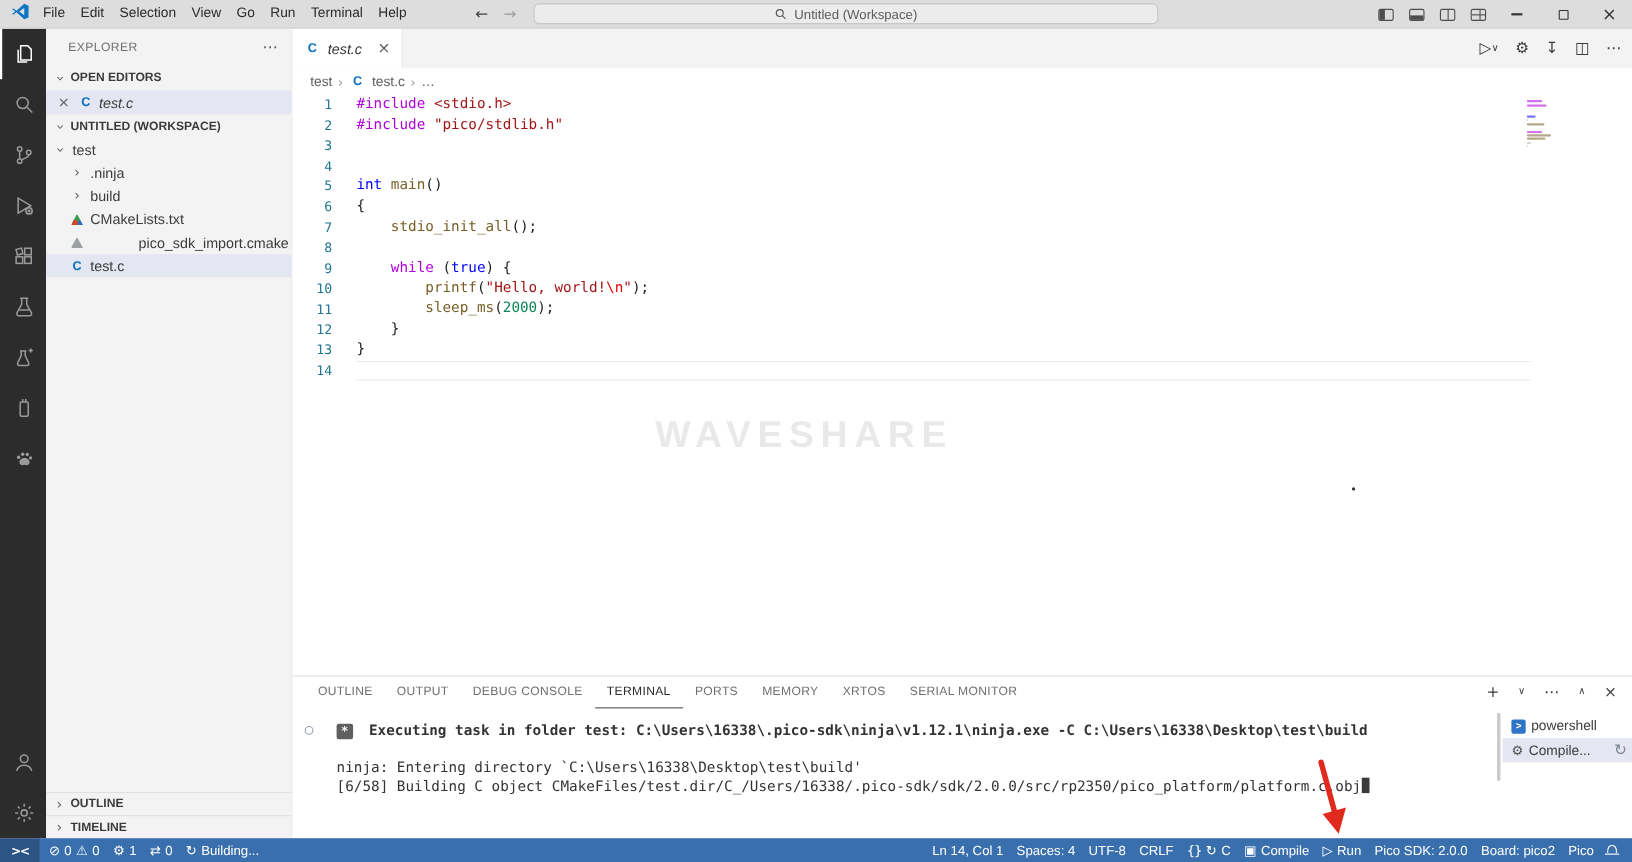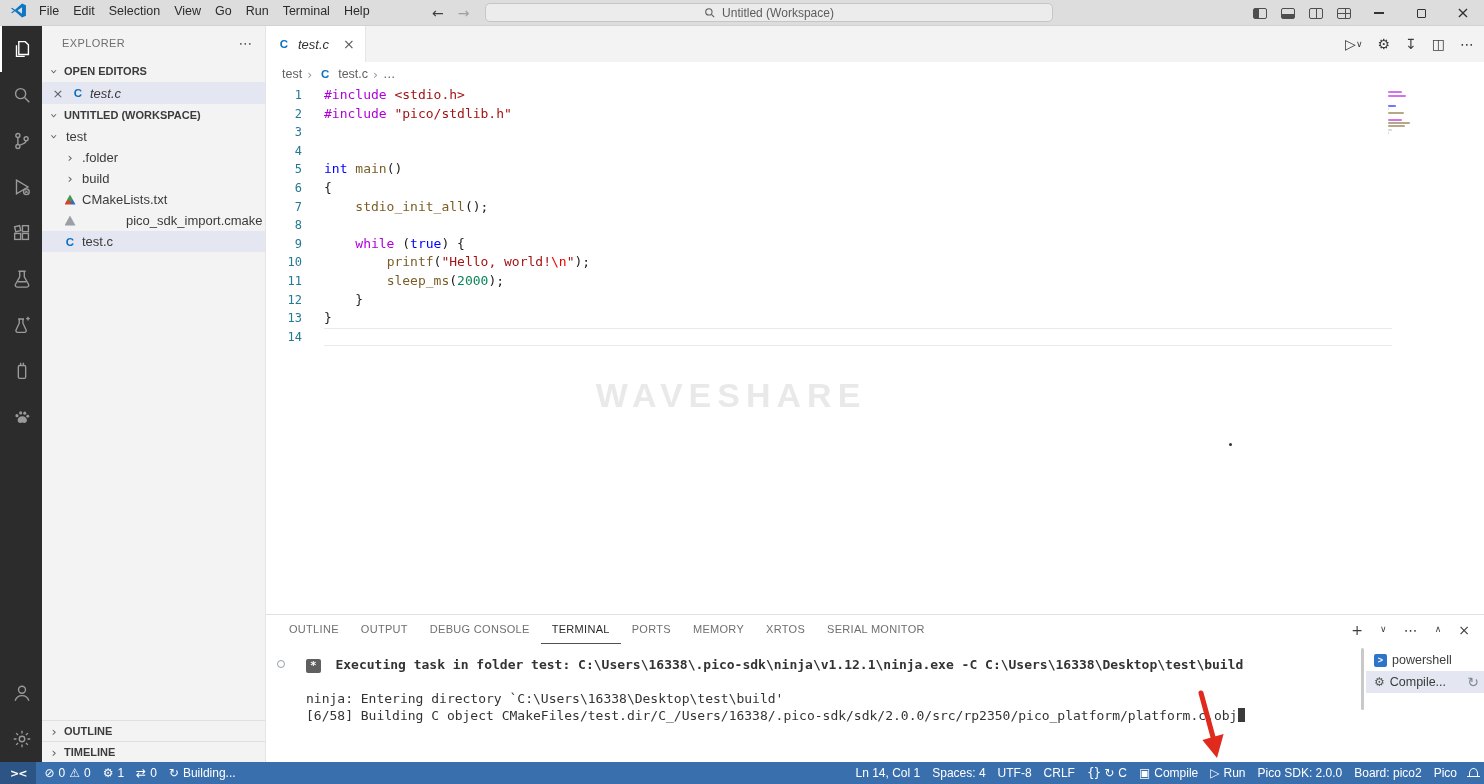--- a/index.html
+++ b/index.html
@@ -98,21 +98,21 @@
   .task-panel{width:118px;flex:none;padding-top:5px}
   .task-row{height:22px;display:flex;align-items:center;gap:5px;padding:0 5px 0 8px;font-size:12.5px;color:#3c3c3c;white-space:nowrap;cursor:pointer}
   .task-row.active{background:var(--c-selection)}
   .ps-g{display:inline-flex;width:13px;height:13px;background:#2e74c9;color:#fff;font-size:9px;font-weight:700;align-items:center;justify-content:center;border-radius:2px}
   .task-label{overflow:hidden;text-overflow:ellipsis}
   .task-spin{margin-left:auto;color:#7d8794}
 
   
   .statusbar{position:absolute;left:0;right:0;bottom:0;height:22px;background:var(--c-status_bar);display:flex;align-items:stretch;color:#fff;font-size:12px}
   .sb-left,.sb-right{display:flex;align-items:stretch}
-  .sb-right{margin-left:auto;padding-right:0}
+  .sb-right{margin-left:auto;padding-right:8px}
   .sb-item{display:flex;align-items:center;gap:4px;padding:0 6px;cursor:pointer}
   .sb-item .gl{font-size:12px}
   .sb-remote{background:rgba(0,0,0,.24);padding:0 10px;margin-right:2px}
   .remote-g{font-weight:700;letter-spacing:-1px;font-size:11px;font-family:"DejaVu Sans",sans-serif}
   .bell-g{display:inline-block;width:9px;height:8px;border:1.3px solid #fff;border-bottom:none;border-radius:50% 50% 0 0/70% 70% 0 0;position:relative;top:-1px}
   .bell-g::after{content:"";position:absolute;left:-3.5px;top:7px;width:13px;height:1.3px;background:#fff}
 
   .annotation-arrow{position:absolute;left:1192px;top:690px;z-index:40;pointer-events:none}
 </style>
 </head>
@@ -284,21 +284,21 @@
         <span class="chev open">›</span>
         <span>UNTITLED (WORKSPACE)</span>
       </div>
       <div id="tree">
           <div class="tree-row" style="padding-left: 4px;">
             <span class="chev open">›</span>
             <span>test</span>
           </div>
           <div class="tree-row" style="padding-left: 20px;">
             <span class="chev">›</span>
-            <span>.folder</span>
+            <span>.ninja</span>
           </div>
           <div class="tree-row" style="padding-left: 20px;">
             <span class="chev">›</span>
             <span>build</span>
           </div>
           <div class="tree-row" style="padding-left: 20px;">
             <span style="display: inline-flex; align-items: center;">
               <span class="fi">
                 <span class="fi-tri"></span>
               </span>

